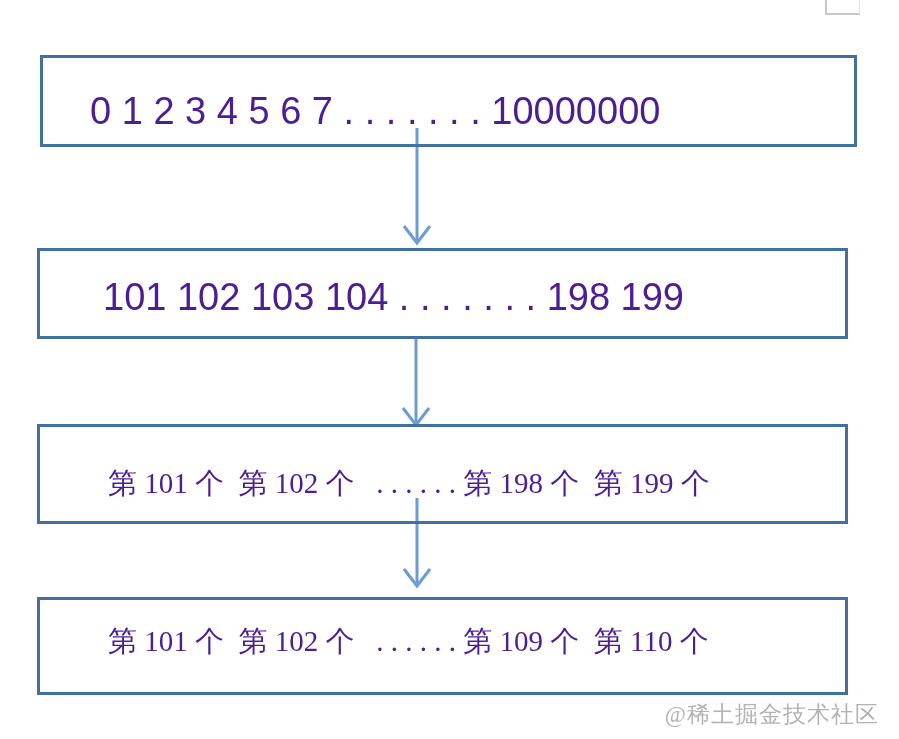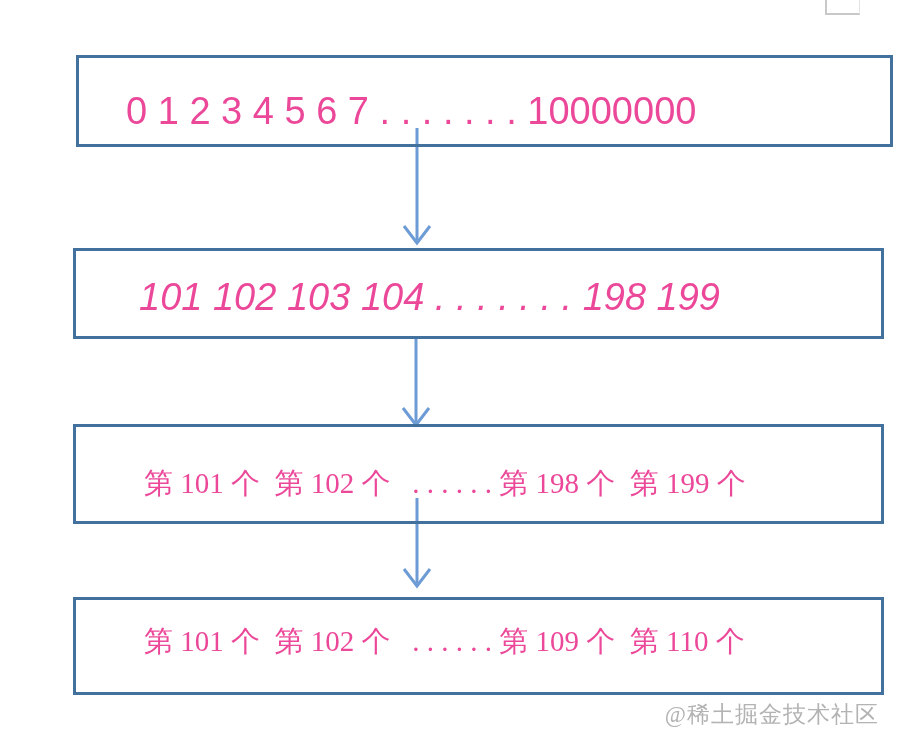--- a/index.html
+++ b/index.html
@@ -13,30 +13,29 @@
   }
 
   
   .flow-box {
     position: absolute;
     box-sizing: border-box;
     border: 3px solid #41719C;
     background: transparent;
     display: flex;
     align-items: center;
-    color: #ec4899;
-    margin-left: 36px;
+    color: #4c1d95;
   }
   .flow-box .box-text { white-space: pre; }
 
   #box1 { left: 40px;  top: 55px;  width: 817px; height: 92px;  padding-left: 47px; padding-top: 20px; }
   #box1 .box-text { font-family: "Liberation Sans", "DejaVu Sans", sans-serif; font-size: 38px; }
 
   #box2 { left: 37px;  top: 248px; width: 811px; height: 91px;  padding-left: 63px; padding-top: 8px; }
-  #box2 .box-text { font-family: "Liberation Sans", "DejaVu Sans", sans-serif; font-size: 38px; font-style: italic; }
+  #box2 .box-text { font-family: "Liberation Sans", "DejaVu Sans", sans-serif; font-size: 38px; }
 
   #box3 { left: 37px;  top: 424px; width: 811px; height: 100px; padding-left: 68px; padding-top: 20px; }
   #box3 .box-text { font-family: "Liberation Serif", "DejaVu Serif", serif; font-size: 29px; }
 
   #box4 { left: 37px;  top: 597px; width: 811px; height: 98px;  padding-left: 68px; padding-bottom: 8px; }
   #box4 .box-text { font-family: "Liberation Serif", "DejaVu Serif", serif; font-size: 29px; }
 
   
   .arrow-svg { position: absolute; overflow: visible; }
   #arrow1 { left: 401px; top: 126px; }

